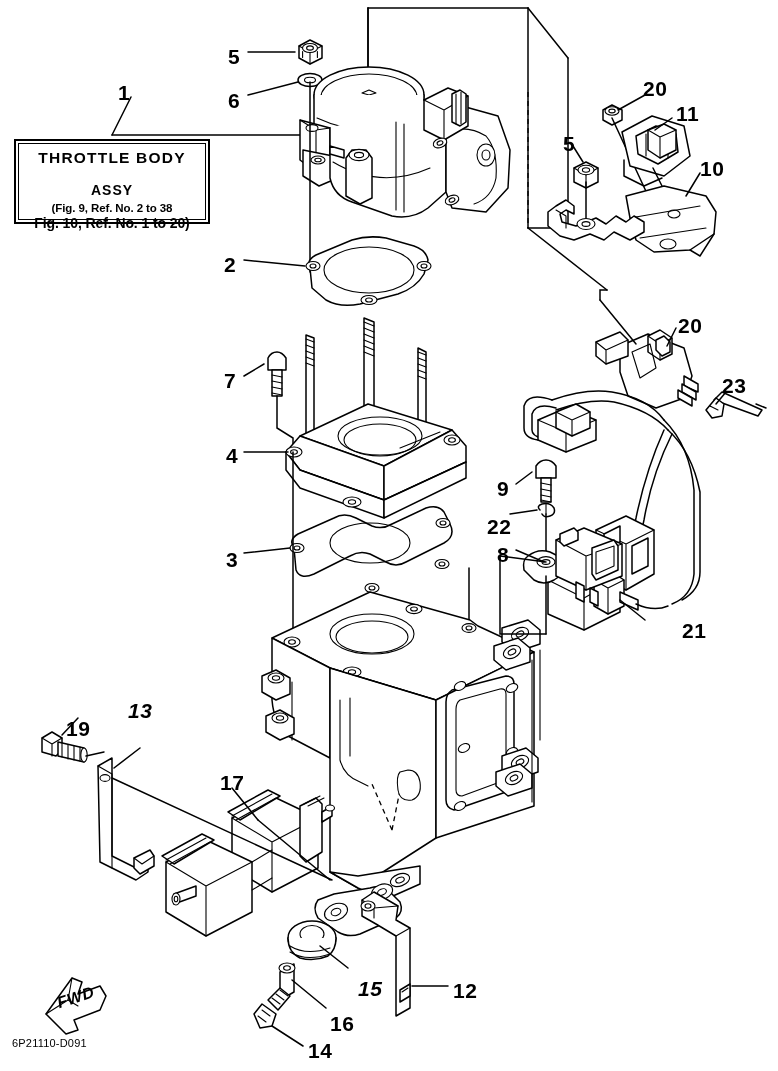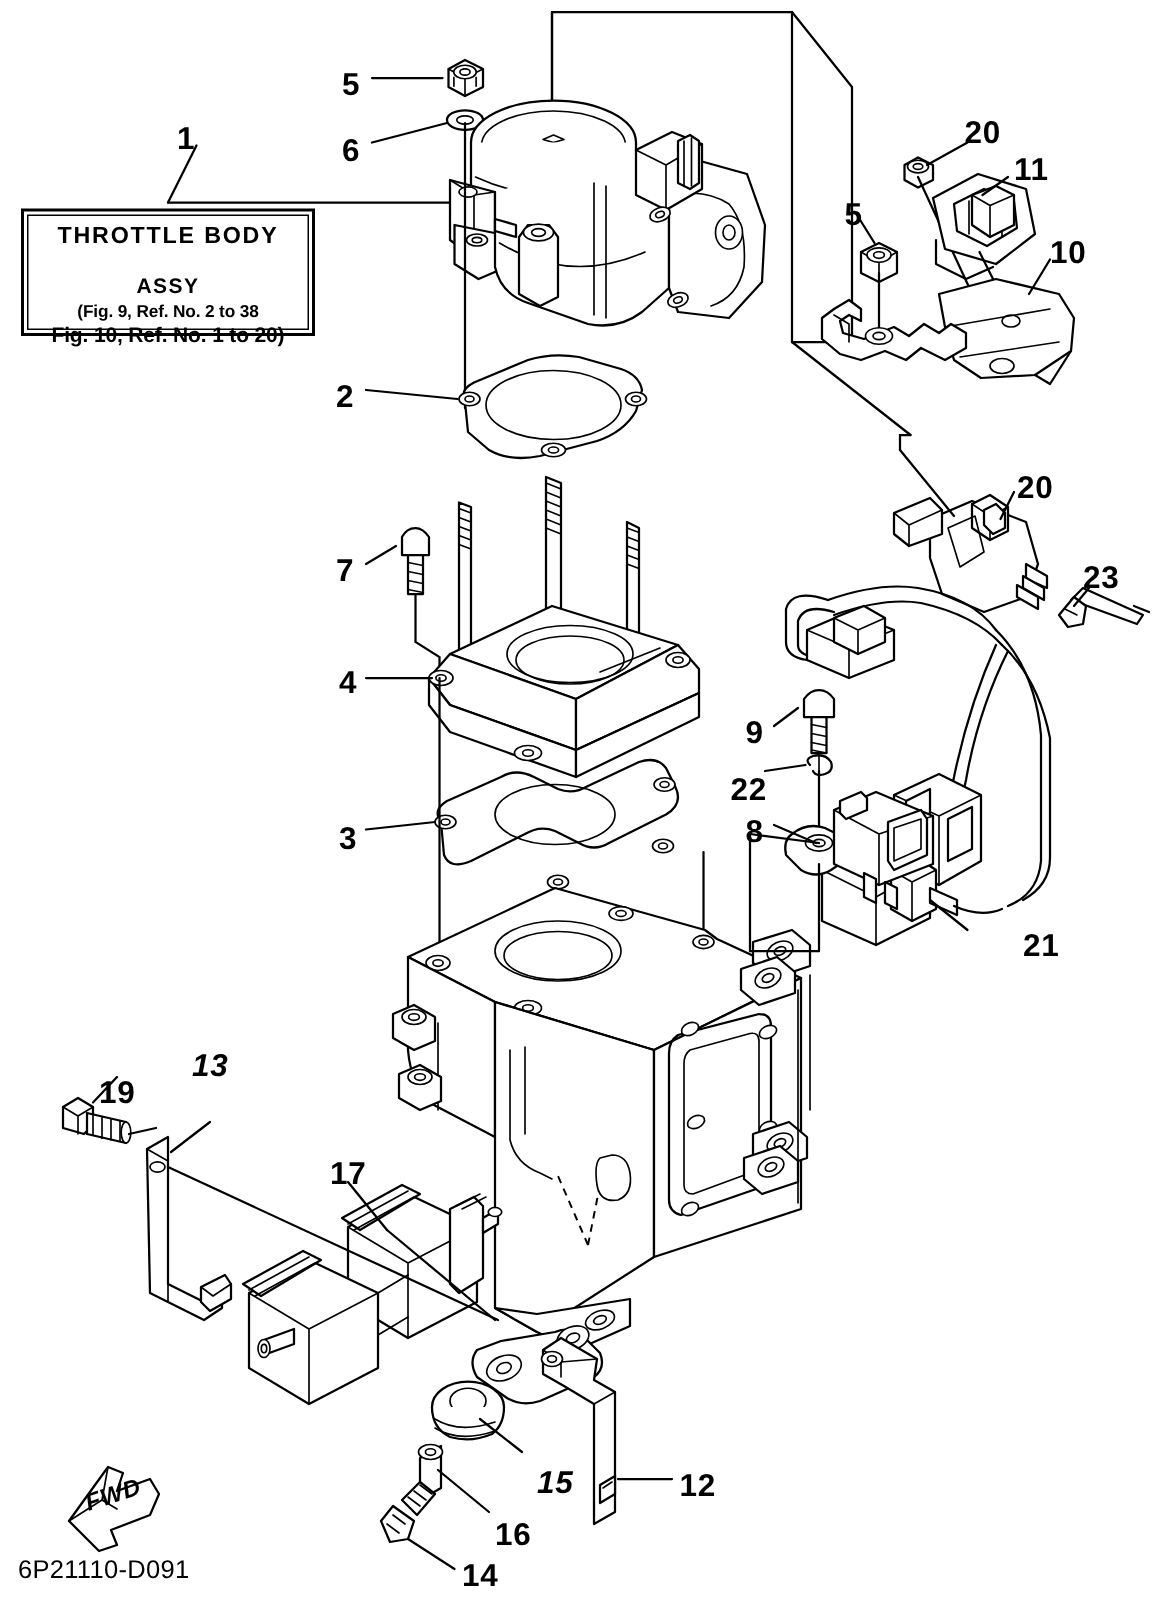--- a/index.html
+++ b/index.html
@@ -17,21 +17,21 @@
   #titlebox{position:absolute;left:14px;top:139px;width:196px;height:85px;
             border:2px solid #000;background:#fff;box-sizing:border-box;}
   #titlebox .inner{position:absolute;inset:2px;border:1px solid #000;
             background:#fff;box-sizing:border-box;padding-top:5px;text-align:center;}
   #titlebox .t1{font-size:15.5px;font-weight:bold;letter-spacing:1.2px;}
   #titlebox .t2{font-size:14px;font-weight:bold;letter-spacing:1px;margin-top:15px;}
   #titlebox .t3{font-size:11.5px;font-weight:bold;margin-top:4px;letter-spacing:-.1px;}
   #titlebox .t4{font-size:14px;font-weight:bold;margin-top:1px;letter-spacing:-.1px;}
 
   
-  #partno{position:absolute;left:12px;top:1037px;font-size:17px;
+  #partno{position:absolute;left:12px;top:1037px;font-size:11px;
           font-family:"Liberation Sans",sans-serif;letter-spacing:.2px;}
 
   
   #fwdtext{position:absolute;left:55px;top:995px;font-size:16px;font-weight:bold;
            font-style:italic;transform:rotate(-18deg);transform-origin:left top;
            letter-spacing:.5px;}
 </style>
 </head>
 <body>
 

